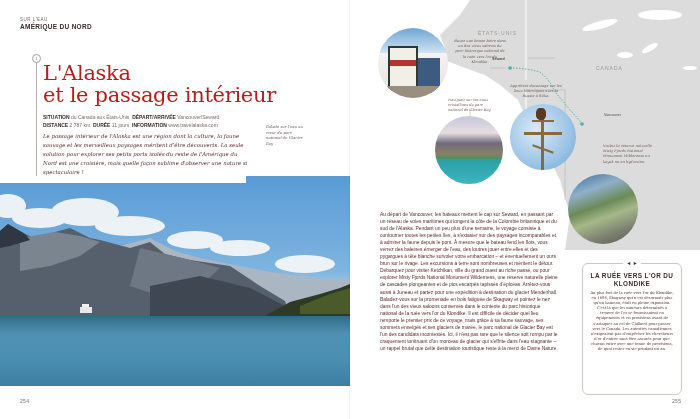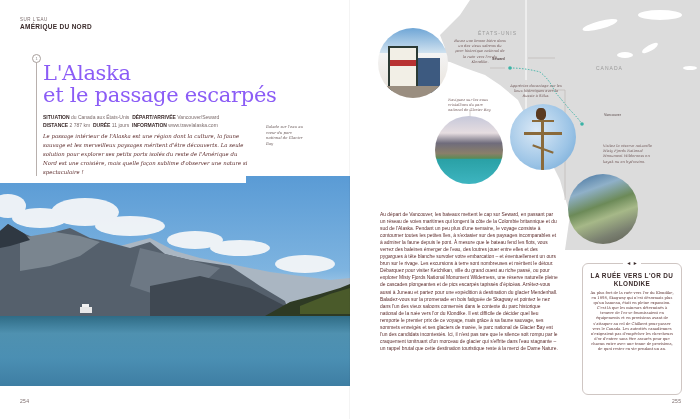--- a/index.html
+++ b/index.html
@@ -9,21 +9,21 @@
   .page-left { position:absolute; left:0; top:0; width:350px; height:419px; background:#fff; }
   .page-right { position:absolute; left:350px; top:0; width:350px; height:419px; background:#fff; overflow:hidden; }
   .gutter { position:absolute; left:349px; top:0; width:2px; height:419px; background:linear-gradient(90deg, rgba(0,0,0,0.06), rgba(0,0,0,0)); }
 
   .section-kicker { position:absolute; left:20px; top:17px; font-size:4.5px; letter-spacing:0.5px; color:#7a6a6a; }
   .section-title { position:absolute; left:20px; top:23px; font-size:6.5px; font-weight:bold; letter-spacing:0.3px; color:#3a2a2a; }
 
   .title-rule { position:absolute; left:36px; top:62px; width:1.2px; height:120px; background:#b8b0ad; }
   .title-dot { position:absolute; left:32px; top:54px; width:9px; height:9px; border:1px solid #a89f9c; border-radius:50%; background:#fff; font-size:4px; color:#888; text-align:center; line-height:7px; }
 
-  .article-title { position:absolute; left:43px; top:62px; font-family:"DejaVu Serif", serif; font-size:21px; line-height:22px; color:#8b5cf6; font-weight:normal; letter-spacing:-0.3px; }
+  .article-title { position:absolute; left:43px; top:62px; font-family:"DejaVu Serif", serif; font-size:21px; line-height:22px; color:#b91c1c; font-weight:normal; letter-spacing:-0.3px; }
   .facts { position:absolute; left:43px; top:113px; font-size:5px; line-height:8px; color:#7a6a6a; width:220px; }
   .facts b { color:#3a2a2a; font-weight:bold; }
 
   .lead { position:absolute; left:43px; top:132px; width:210px; font-family:"DejaVu Serif", serif; font-style:italic; font-size:5.4px; line-height:9px; color:#5b2a2a; }
 
   .photo-caption-left { position:absolute; left:266px; top:124px; width:40px; font-family:"DejaVu Serif", serif; font-style:italic; font-size:3.8px; line-height:5.5px; color:#6a5a5a; }
 
   .hero-photo { position:absolute; left:0; top:176px; width:350px; height:210px; overflow:hidden; }
   .hero-sky { position:absolute; inset:0; background:linear-gradient(180deg,#5a9bd5 0%,#7eb4e0 45%,#b6d3ea 58%,#b7cfe0 60%); }
   .hero-whitebox { position:absolute; left:0; top:0; width:246px; height:7px; background:#fff; }
@@ -51,21 +51,21 @@
 
 <div class="page-left">
   <div class="section-kicker">SUR L'EAU</div>
   <div class="section-title">AMÉRIQUE DU NORD</div>
 
   <div class="title-rule"></div>
   <div class="title-dot">1</div>
 
   <h1 class="article-title">
     <span>L'Alaska</span><br>
-    <span>et le passage escarpés</span>
+    <span>et le passage intérieur</span>
   </h1>
 
   <div class="facts">
     <b>SITUATION</b>
     <span>du Canada aux États-Unis</span>&nbsp;
     <b>DÉPART/ARRIVÉE</b>
     <span>Vancouver/Seward</span><br>
     <b>DISTANCE</b>
     <span>2 787 km</span>&nbsp;
     <b>DURÉE</b>

